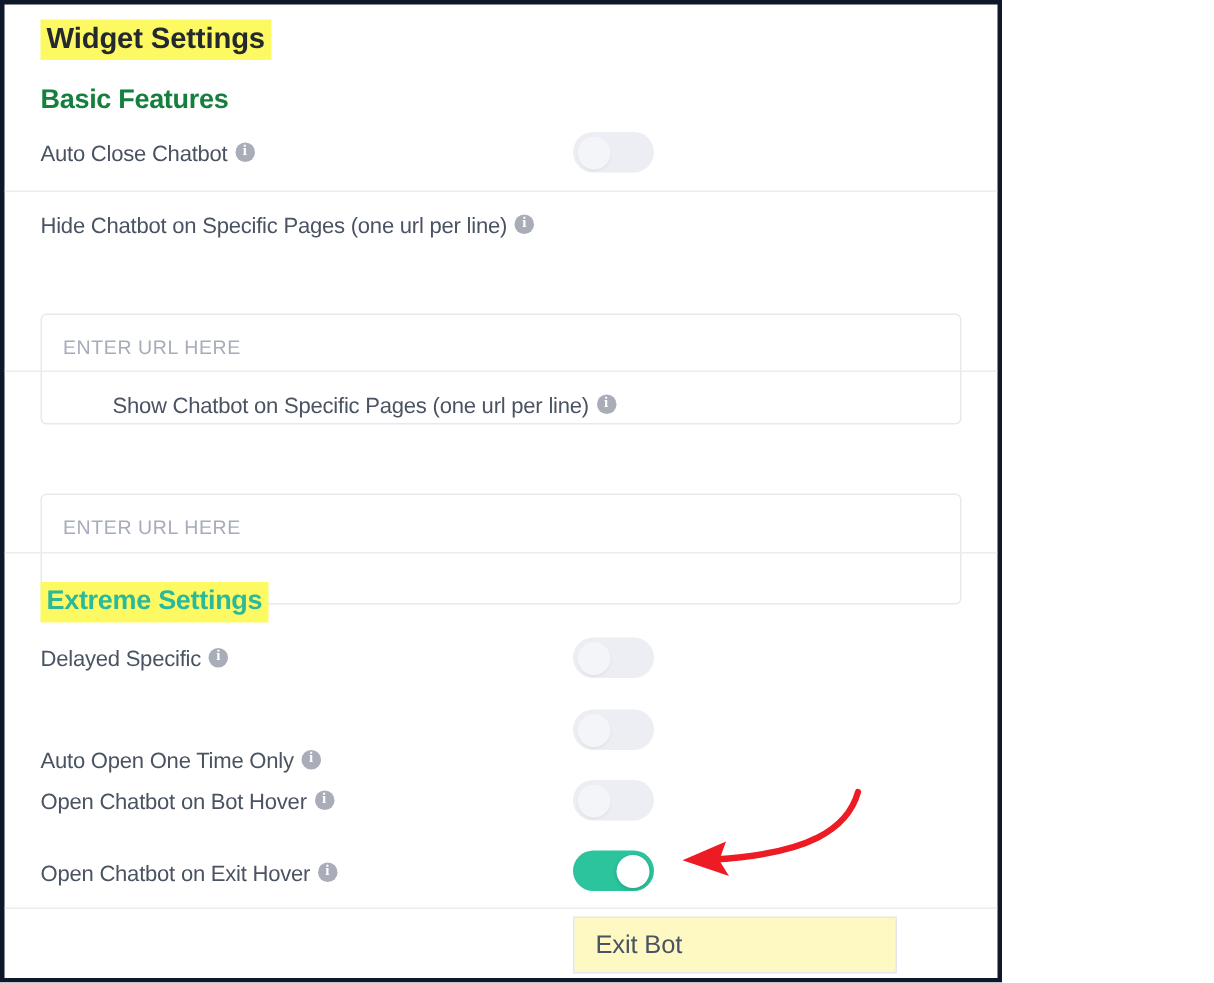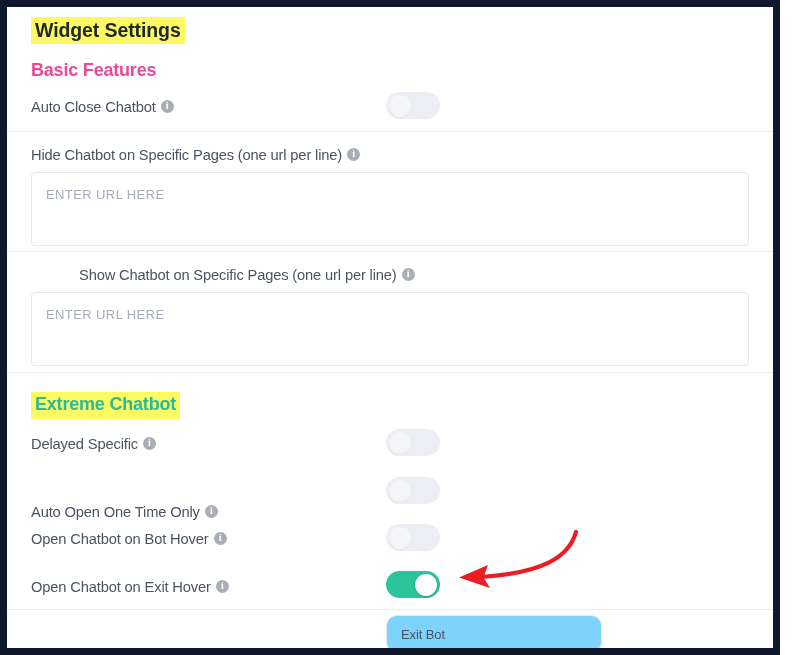--- a/index.html
+++ b/index.html
@@ -6,25 +6,25 @@
     margin: 0;
     padding: 0;
     background: #ffffff;
   }
   body {
     font-family: "Liberation Sans", sans-serif;
     -webkit-font-smoothing: antialiased;
   }
   .page {
     position: relative;
-    width: 780px;
+    width: 668px;
     height: 655px;
     box-sizing: border-box;
     background: #ffffff;
-    border: 7px solid #0f172a;
+    border: 3px solid #0f172a;
     overflow: hidden;
   }
   .inner {
     position: relative;
     width: 100%;
     height: 100%;
     box-sizing: border-box;
     padding: 0 24px;
   }
 
@@ -44,21 +44,21 @@
   .section-title {
     position: absolute;
     left: 24px;
     font-size: 18px;
     font-weight: bold;
     letter-spacing: -0.2px;
     line-height: 1.2;
   }
   .section-basic {
     top: 53px;
-    color: #ec4899;
+    color: #15803d;
     text-align: center;
   }
   .section-extreme {
     top: 385px;
     color: #2bb99a;
     background: #fdf962;
     padding: 2px 4px 3px 4px;
   }
 
   
@@ -139,44 +139,45 @@
     box-sizing: border-box;
     border: 1px solid #e7e9ef;
     border-radius: 4px;
     background: #ffffff;
     font-family: "Liberation Sans", sans-serif;
     font-size: 13px;
     color: #4a5362;
     padding: 14px 14px;
     resize: none;
     outline: none;
+    margin-top: 41px;
   }
   .urlbox::placeholder {
     color: #a6acb9;
     letter-spacing: 0.4px;
     font-size: 13px;
   }
 
   
   .select-wrap {
     position: absolute;
     left: 379px;
     width: 216px;
     height: 38px;
   }
   .select-box {
     width: 100%;
     height: 100%;
     box-sizing: border-box;
     border: 1px solid #e5e7ee;
-    border-radius: 11px;
-    background: #7dd3fc;
+    border-radius: 0;
+    background: #fef9c3;
     color: #4a5362;
     font-family: "Liberation Sans", sans-serif;
-    font-size: 13px;
+    font-size: 17px;
     padding: 0 28px 0 14px;
     display: flex;
     align-items: center;
     cursor: pointer;
     letter-spacing: -0.1px;
   }
   .select-arrow {
     position: absolute;
     right: 12px;
     top: 50%;
@@ -233,21 +234,21 @@
 
     <div class="divider" style="top:244px;"></div>
 
     <div class="row" style="top:259px;margin-left:48px;">
       <span class="row-label">Show Chatbot on Specific Pages (one url per line)</span><span class="info-icon"></span>
     </div>
     <textarea class="urlbox" style="top: 285px;" placeholder="ENTER URL HERE"></textarea>
 
     <div class="divider" style="top:365px;"></div>
 
-    <div class="section-title section-extreme">Extreme Chatbot</div>
+    <div class="section-title section-extreme">Extreme Settings</div>
 
     <div class="row" style="top:428px;">
       <span class="row-label">Delayed Specific</span><span class="info-icon"></span>
     </div>
     <div class="toggle" style="left:379px; top:422px;">
       <span class="knob"></span>
     </div>
 
     <div class="row" style="top:496px;">
       <span class="row-label">Auto Open One Time Only</span><span class="info-icon"></span>

